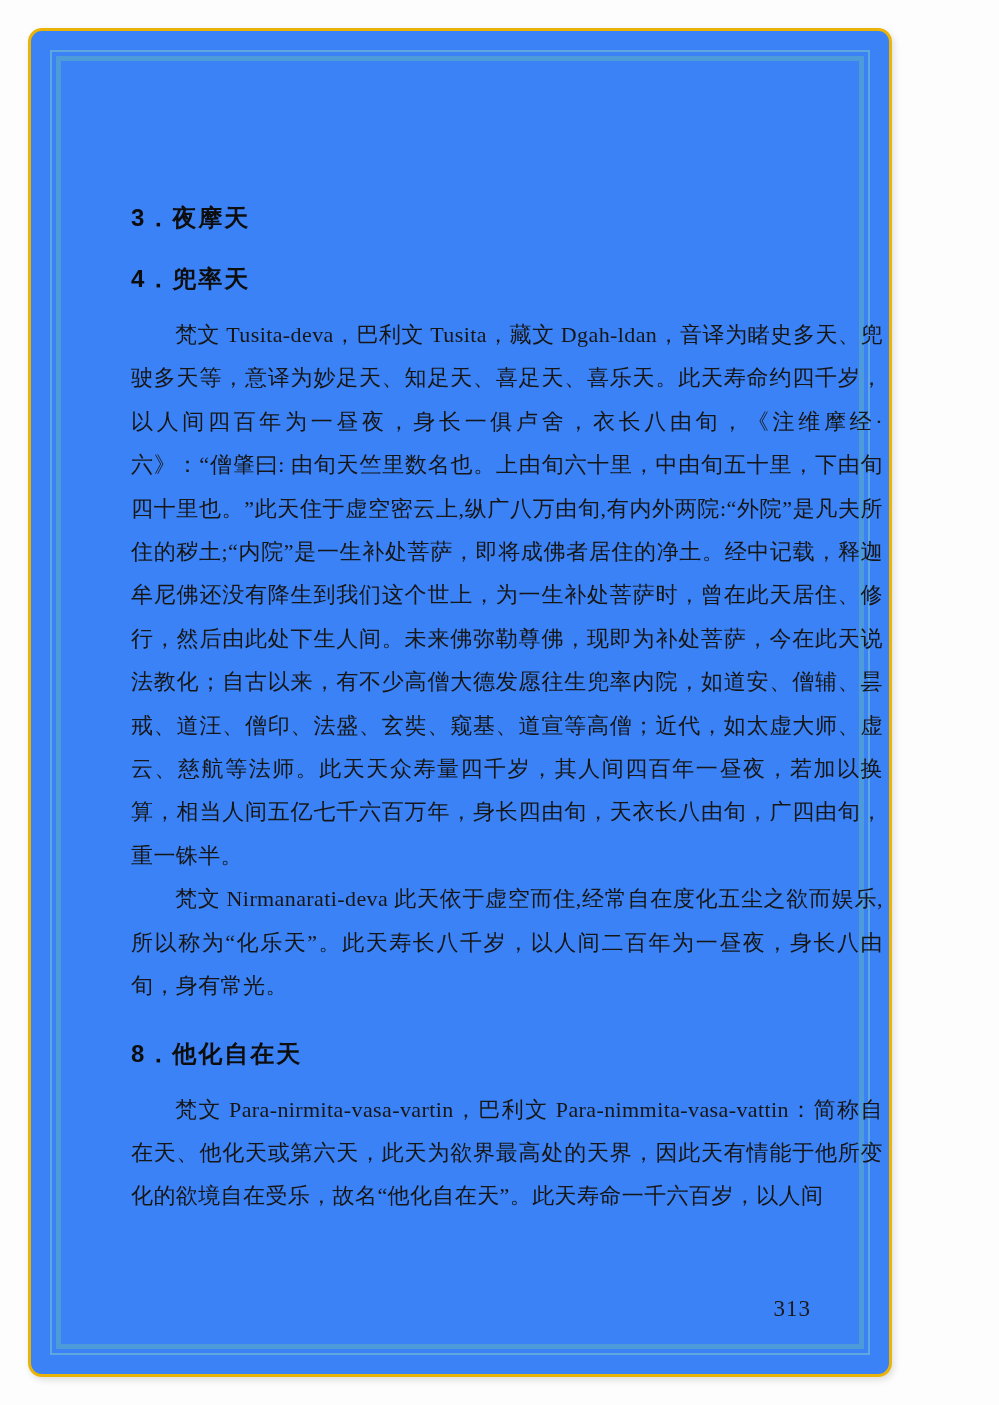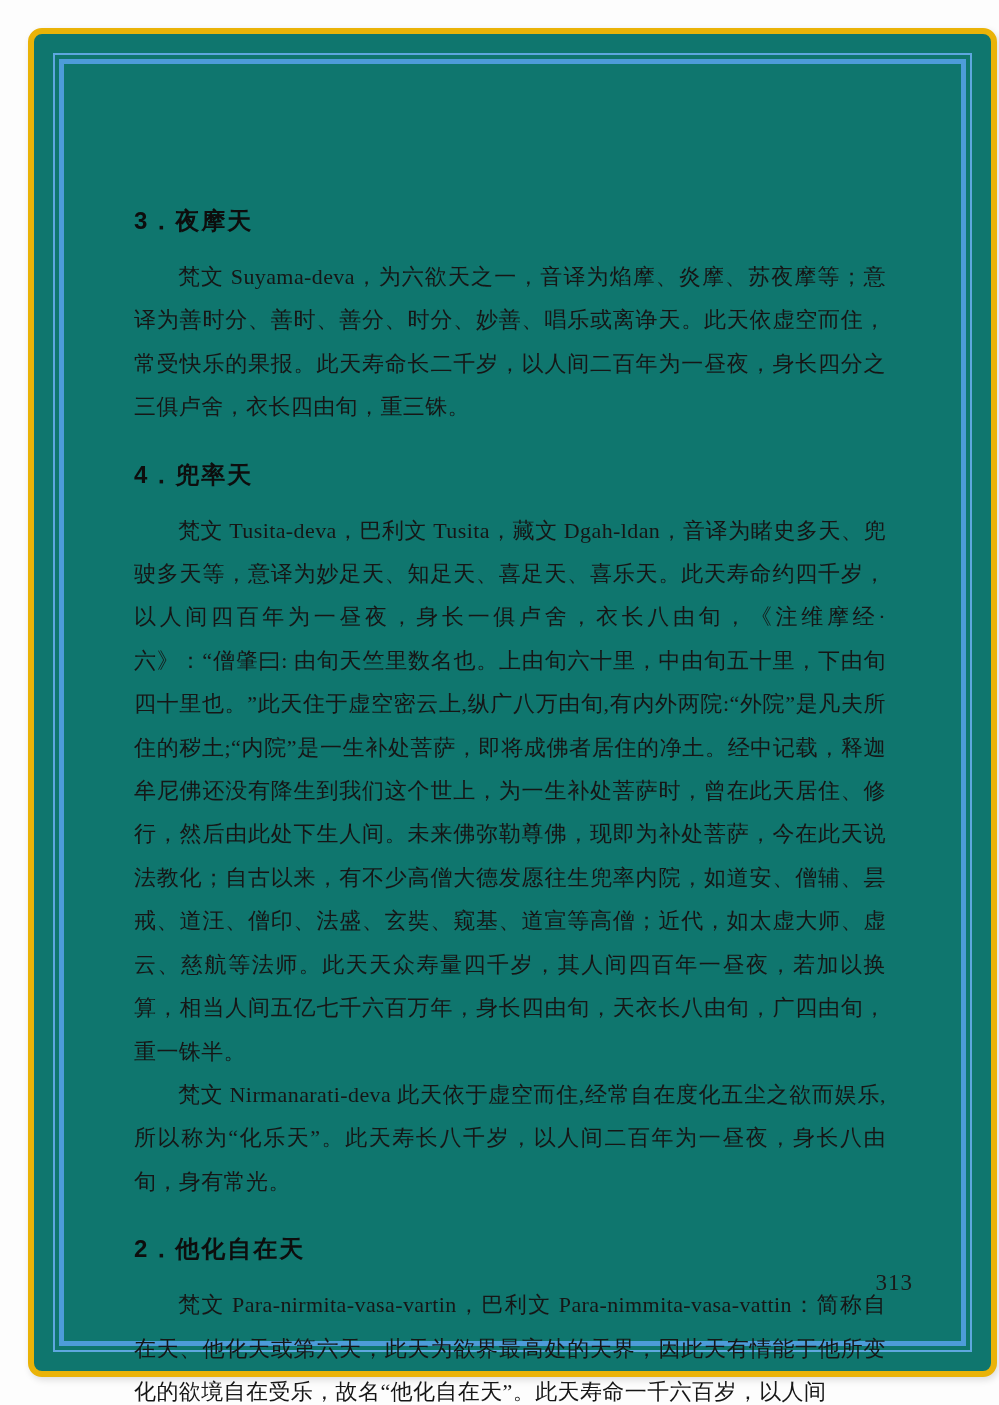--- a/index.html
+++ b/index.html
@@ -6,23 +6,23 @@
   html, body {
     width: 999px; height: 1405px;
     background: #fdfdfd;
     font-family: "Liberation Serif", "DejaVu Serif", serif;
     position: relative;
     overflow: hidden;
   }
   .page-card {
     position: absolute;
     left: 28px; top: 28px;
-    width: 969px; height: 1349px;
-    background: #0f766e;
-    border: 6px solid #eab308;
+    width: 864px; height: 1349px;
+    background: #3b82f6;
+    border: 3px solid #eab308;
     border-radius: 14px;
     box-shadow: 2px 3px 7px rgba(0,0,0,0.13);
   }
   .frame-thin {
     position: absolute;
     inset: 19px;
     border: 2px solid #5ea7df;
     pointer-events: none;
   }
   .frame-thick {
@@ -55,51 +55,50 @@
     line-height: 43.4px;
     letter-spacing: 0.4px;
     text-align: justify;
     text-indent: 2em;
     color: #161616;
     margin: 0;
   }
   .page-number {
     position: absolute;
     right: 78px;
-    top: 1236px;
+    top: 1265px;
     font-size: 23px;
     letter-spacing: 1px;
     color: #1a1a1a;
     font-family: "Liberation Serif", "DejaVu Serif", serif;
   }
 </style>
 </head>
 <body>
 
 <div class="page-card">
   <div class="frame-thin"></div>
   <div class="frame-thick"></div>
 
   <div class="content">
 
     <div class="section">
       <h2 class="section-heading">3．夜摩天</h2>
-      <p class="section-paragraph">梵文 Suyama-deva，为六欲天之一，音译为焰摩、炎摩、苏夜摩等；意译为善时分、善时、善分、时分、妙善、唱乐或离诤天。此天依虚空而住，常受快乐的果报。此天寿命长二千岁，以人间二百年为一昼夜，身长四分之三俱卢舍，衣长四由旬，重三铢。</p>
     </div>
 
     <div class="section">
       <h2 class="section-heading">4．兜率天</h2>
       <p class="section-paragraph">梵文 Tusita-deva，巴利文 Tusita，藏文 Dgah-ldan，音译为睹史多天、兜驶多天等，意译为妙足天、知足天、喜足天、喜乐天。此天寿命约四千岁，以人间四百年为一昼夜，身长一俱卢舍，衣长八由旬，《注维摩经·六》：“僧肇曰: 由旬天竺里数名也。上由旬六十里，中由旬五十里，下由旬四十里也。”此天住于虚空密云上,纵广八万由旬,有内外两院:“外院”是凡夫所住的秽土;“内院”是一生补处菩萨，即将成佛者居住的净土。经中记载，释迦牟尼佛还没有降生到我们这个世上，为一生补处菩萨时，曾在此天居住、修行，然后由此处下生人间。未来佛弥勒尊佛，现即为补处菩萨，今在此天说法教化；自古以来，有不少高僧大德发愿往生兜率内院，如道安、僧辅、昙戒、道汪、僧印、法盛、玄奘、窥基、道宣等高僧；近代，如太虚大师、虚云、慈航等法师。此天天众寿量四千岁，其人间四百年一昼夜，若加以换算，相当人间五亿七千六百万年，身长四由旬，天衣长八由旬，广四由旬，重一铢半。</p>
     </div>
 
     <div class="section">
       <p class="section-paragraph">梵文 Nirmanarati-deva 此天依于虚空而住,经常自在度化五尘之欲而娱乐,所以称为“化乐天”。此天寿长八千岁，以人间二百年为一昼夜，身长八由旬，身有常光。</p>
     </div>
 
     <div class="section">
-      <h2 class="section-heading">2．他化自在天</h2>
+      <h2 class="section-heading">8．他化自在天</h2>
       <p class="section-paragraph">梵文 Para-nirmita-vasa-vartin，巴利文 Para-nimmita-vasa-vattin：简称自在天、他化天或第六天，此天为欲界最高处的天界，因此天有情能于他所变化的欲境自在受乐，故名“他化自在天”。此天寿命一千六百岁，以人间</p>
     </div>
 
   </div>
 
   <div class="page-number">313</div>
 </div>
 
 </body></html>

